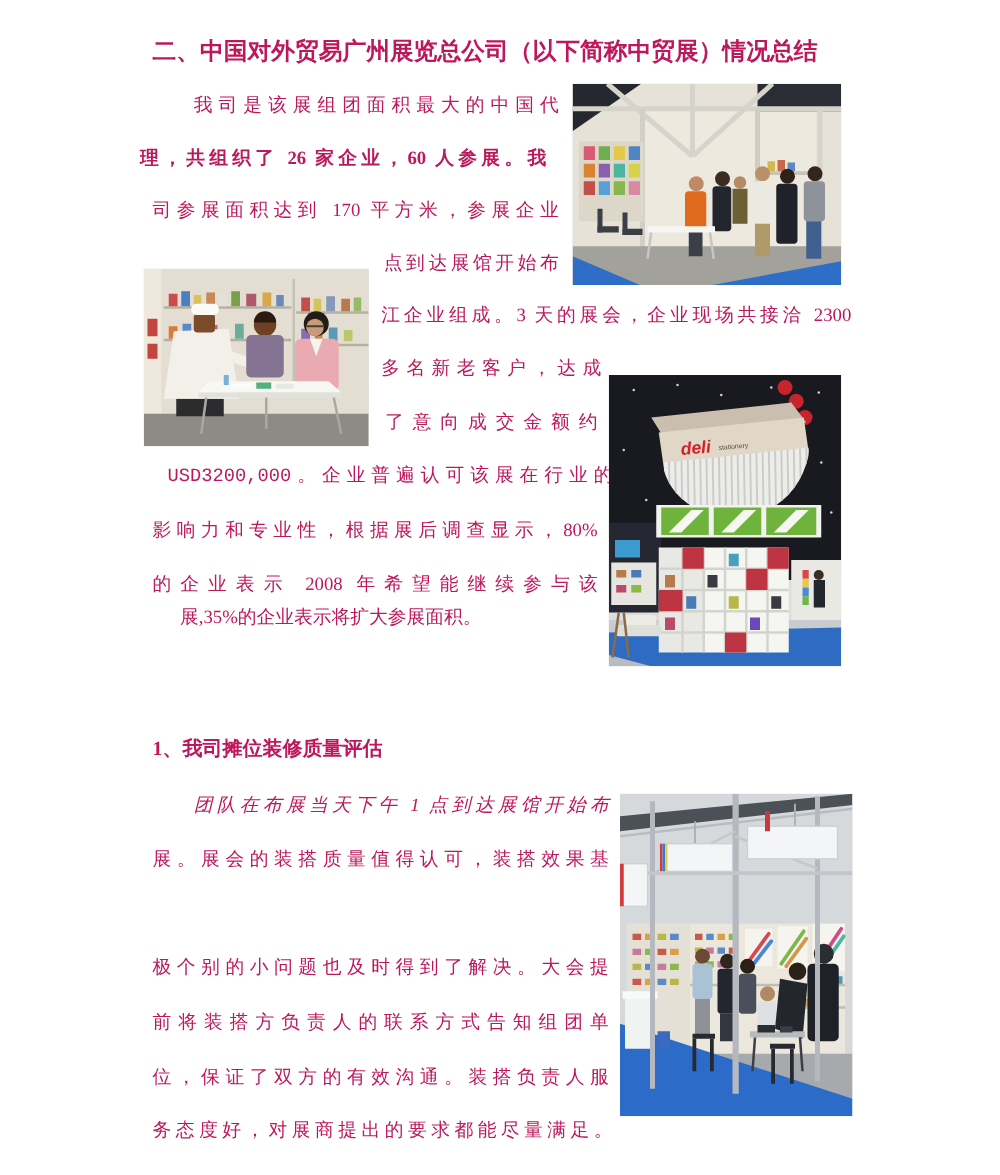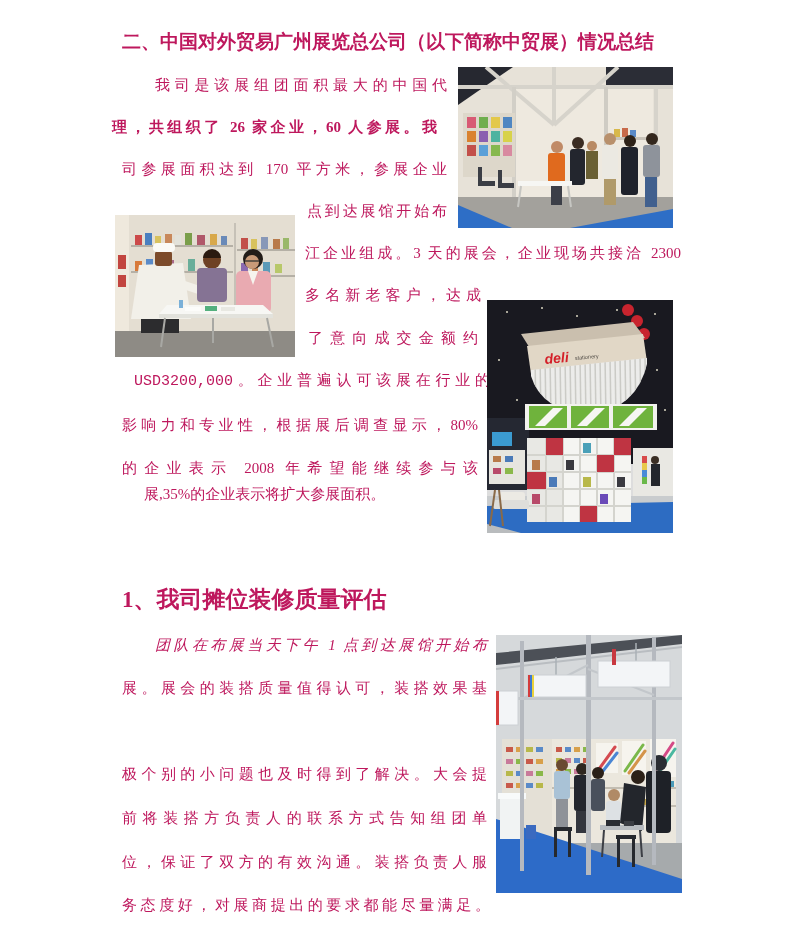--- a/index.html
+++ b/index.html
@@ -1,19 +1,19 @@
 <!DOCTYPE html>
 <html><head>
 <meta charset="utf-8">
 <style>
   html,body{margin:0;padding:0;background:#ffffff;}
   .page{position:relative;width:800px;height:940px;background:#ffffff;overflow:hidden;
         font-family:"Liberation Serif","DejaVu Serif",serif;color:#be185d;}
   .doc-title{position:absolute;font-weight:bold;font-size:19px;line-height:28px;white-space:nowrap;}
-  .sub-heading{position:absolute;font-weight:bold;font-size:23px;line-height:28px;white-space:nowrap;}
+  .sub-heading{position:absolute;font-weight:bold;font-size:16px;line-height:28px;white-space:nowrap;}
   .bline{position:absolute;font-size:15px;line-height:28px;height:28px;white-space:nowrap;
          text-align:justify;text-align-last:justify;text-justify:inter-character;}
   .bline.noj{text-align:left;text-align-last:left;}
   .photo{position:absolute;overflow:hidden;background:#ddd;}
   .photo svg{display:block;}
 </style>
 </head>
 <body>
 
 <div class="page">

